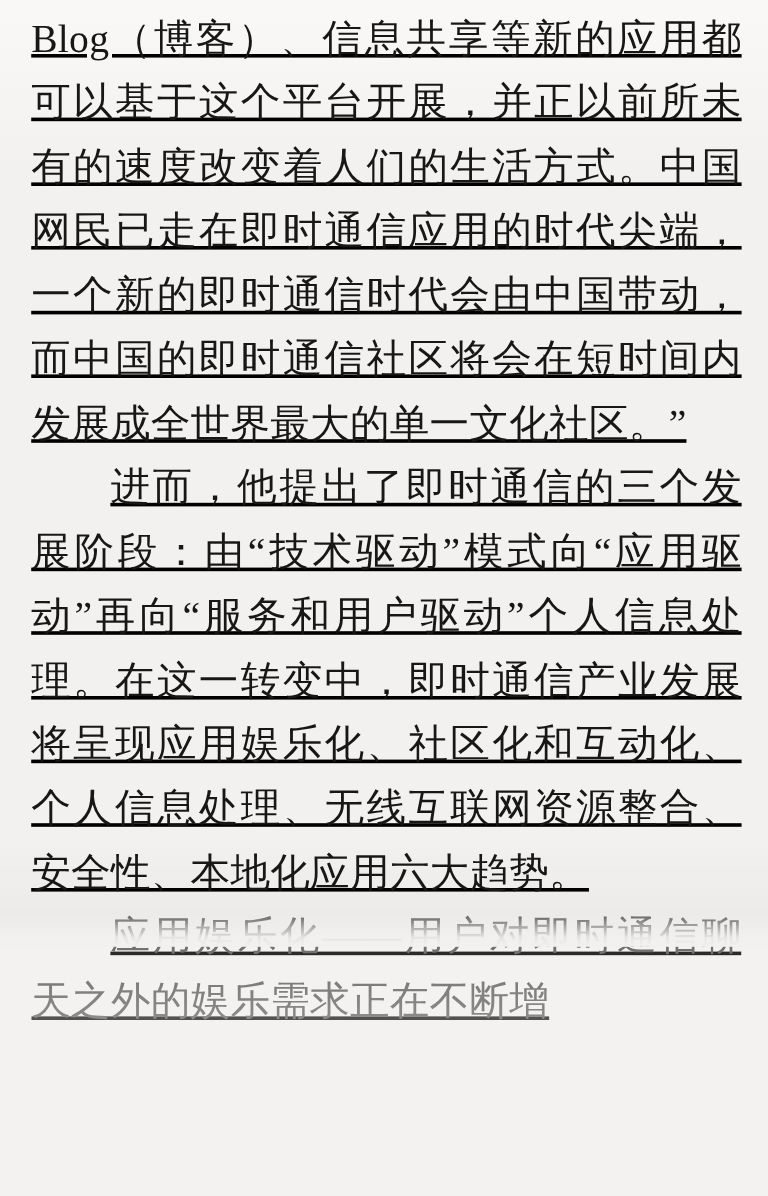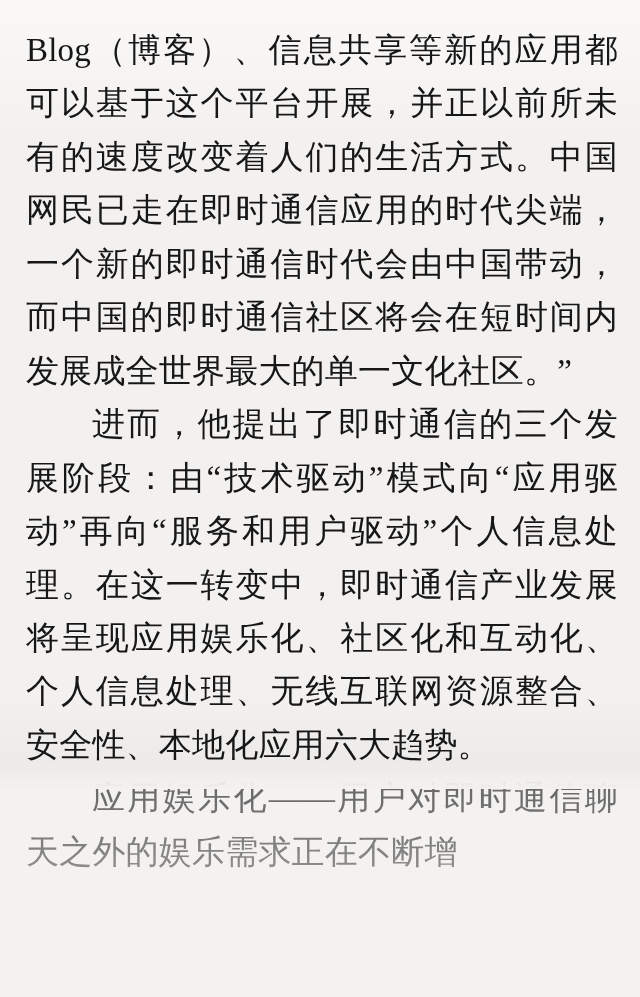--- a/index.html
+++ b/index.html
@@ -12,21 +12,22 @@
     height: 997px;
     overflow: hidden;
     font-family: "Liberation Serif", "DejaVu Serif", serif;
   }
   .page {
     position: relative;
     width: 640px;
     height: 789px;
     background: #f3f1ef;
     box-sizing: border-box;
-    padding: 24px 22px 0 26px;
+    padding: 7px 22px 0 26px;
+    text-decoration: underline;
   }
   
   .page::before {
     content: "";
     position: absolute;
     inset: 0;
     background:
       linear-gradient(180deg, rgba(255,255,255,0.55) 0%, rgba(255,255,255,0.0) 18%),
       linear-gradient(0deg, rgba(0,0,0,0.035) 0%, rgba(0,0,0,0.0) 12%);
     pointer-events: none;

